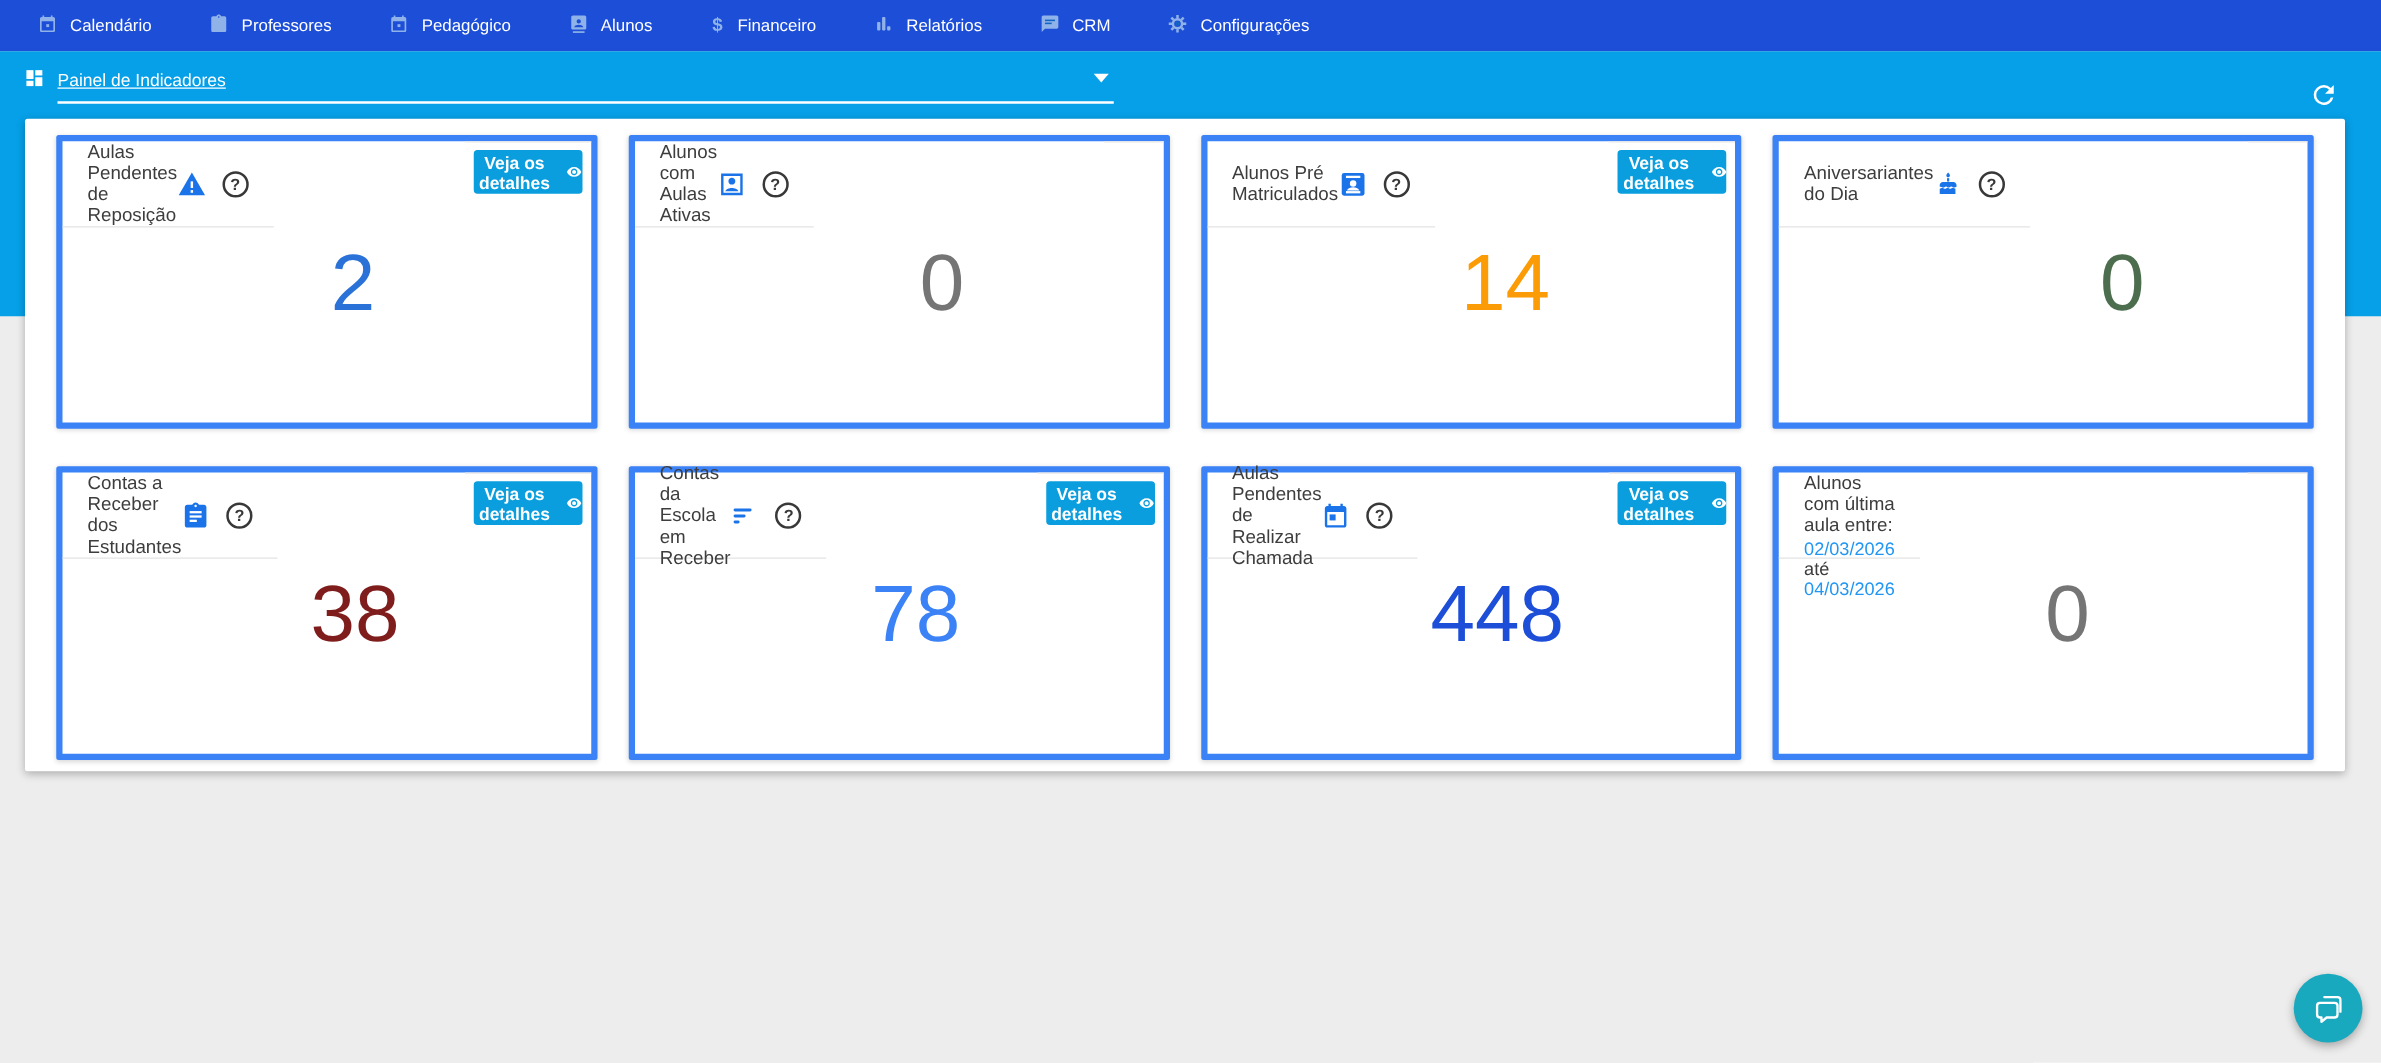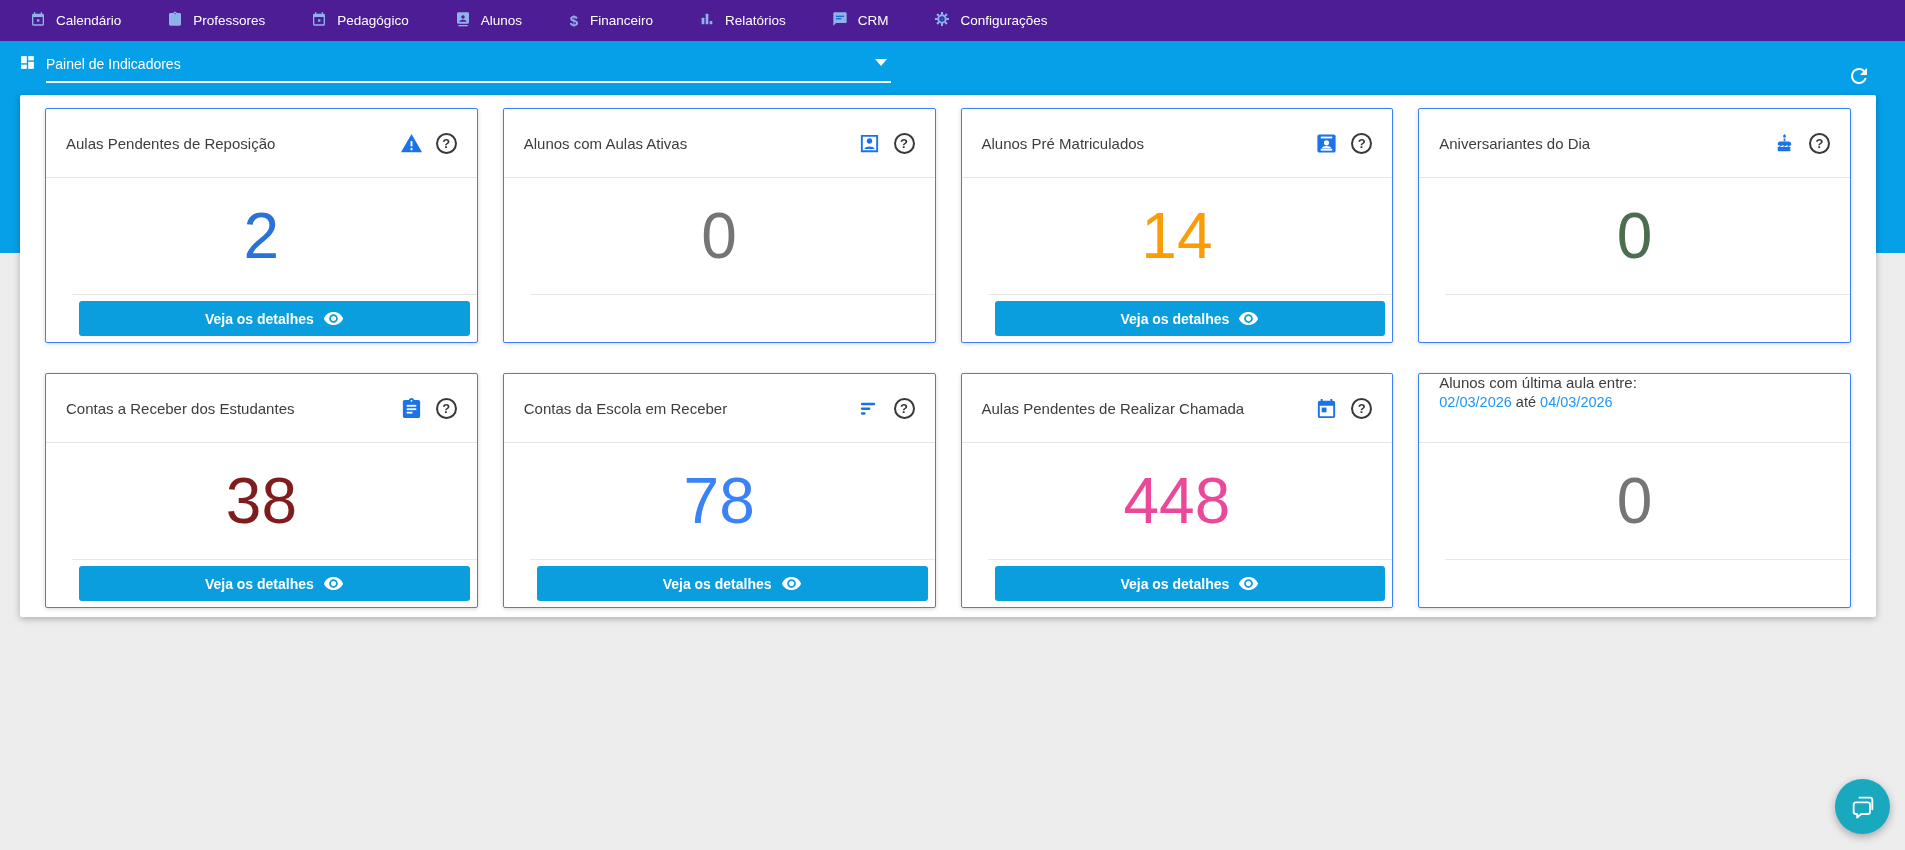--- a/index.html
+++ b/index.html
@@ -2,46 +2,46 @@
 <html><head>
 <meta charset="utf-8">
 <style>
   * { margin:0; padding:0; box-sizing:border-box; }
   html,body { width:1905px; height:850px; overflow:hidden; background:#ededed;
               font-family:"Liberation Sans", sans-serif; }
   .stage { position:relative; width:1905px; height:850px; }
 
   
   .topnav { position:absolute; top:0; left:0; width:1905px; height:41px;
-            background:#4c1d95; display:flex; align-items:center; padding-left:30px; }
+            background:#1d4ed8; display:flex; align-items:center; padding-left:30px; }
   .nav-item { display:flex; align-items:center; gap:10px; margin-right:46px;
               color:#fff; font-size:13.5px; cursor:pointer; white-space:nowrap; }
   .nav-item svg { width:16px; height:16px; color:#8fb3e8; fill:#8fb3e8; }
   .nav-item .dollar { color:#8fb3e8; font-size:15px; font-weight:bold; width:12px; text-align:center; }
 
   
   .blue-band { position:absolute; top:41px; left:0; width:1905px; height:212px; background:#06a0e8; }
   .subbar { position:absolute; top:0; left:0; width:1905px; height:48px; }
   .dash-icon { position:absolute; left:19px; top:13px; width:17px; height:17px; }
   .selector { position:absolute; left:46px; top:6px; width:845px; height:36px;
               border-bottom:2px solid #fff; display:flex; align-items:center;
-              color:#fff; font-size:14px; cursor:pointer; }
+              color:#fff; font-size:14px; cursor:pointer;text-decoration:underline; }
   .selector .caret { position:absolute; right:4px; top:12px; width:0; height:0;
               border-left:6px solid transparent; border-right:6px solid transparent;
               border-top:7px solid #fff; }
   .refresh-btn { position:absolute; left:1847px; top:23px; width:26px; height:26px; cursor:pointer; }
   .refresh-btn svg { width:24px; height:24px; fill:#fff; }
 
   
   .panel { position:absolute; top:95px; left:20px; width:1856px; height:522px;
            background:#fff; border-radius:2px; box-shadow:0 2px 7px rgba(0,0,0,.28);
            padding:13px 25px 9px 25px; }
   .grid { display:grid; grid-template-columns:repeat(4, 1fr); column-gap:25px; row-gap:30px; }
-  .card { height:235px; background:#fff; border:1px solid #3b82f6; border-radius:2px;
-          box-shadow:0 1px 4px rgba(0,0,0,.16); display:flex; flex-direction:column; }
+  .card { height:235px; background:#fff; border:5px solid #3b82f6; border-radius:2px;
+          box-shadow:0 1px 4px rgba(0,0,0,.16); display:flex; flex-direction:row; }
   .card-header { height:69px; flex:0 0 69px; display:flex; align-items:center;
                  padding:0 20px; border-bottom:1px solid #e4e4e4; }
   .card-title { font-size:15px; color:#3d3d3d; }
   .hdr-icons { margin-left:auto; display:flex; align-items:center; gap:13px; }
   .hdr-icons svg { width:23px; height:23px; display:block; }
   .help { width:21px; height:21px; border:2px solid #383838; border-radius:50%;
           color:#383838; font-size:13px; font-weight:bold; display:flex;
           align-items:center; justify-content:center; cursor:pointer; }
   .card-body { flex:1; display:flex; align-items:center; justify-content:center; }
   .big-num { font-size:64px; line-height:1; }
@@ -311,21 +311,21 @@
             <span>
                 <svg viewBox="0 0 24 24" fill="#1a73e8">
                   <path d="M19 4h-1V2h-2v2H8V2H6v2H5c-1.1 0-2 .9-2 2v14c0 1.1.9 2 2 2h14c1.1 0 2-.9 2-2V6c0-1.1-.9-2-2-2zm0 16H5V9h14v11z"></path>
                   <rect x="7" y="11" width="5" height="5"></rect>
                 </svg>
               </span>
             <span class="help">?</span>
           </span>
         </div>
         <div class="card-body">
-          <span class="big-num" style="color:#ec4899">448</span>
+          <span class="big-num" style="color:#1d4ed8">448</span>
         </div>
         <div class="card-footer">
           <button class="detail-btn">
             <span>Veja os detalhes</span>
             <svg viewBox="0 0 24 24" fill-rule="evenodd">
                 <path d="M12 4.5C7 4.5 2.73 7.61 1 12c1.73 4.39 6 7.5 11 7.5s9.27-3.11 11-7.5c-1.73-4.39-6-7.5-11-7.5zM12 17c-2.76 0-5-2.24-5-5s2.24-5 5-5 5 2.24 5 5-2.24 5-5 5zm0-8c-1.66 0-3 1.34-3 3s1.34 3 3 3 3-1.34 3-3-1.34-3-3-3z"></path>
               </svg>
           </button>
         </div>
       </div>

